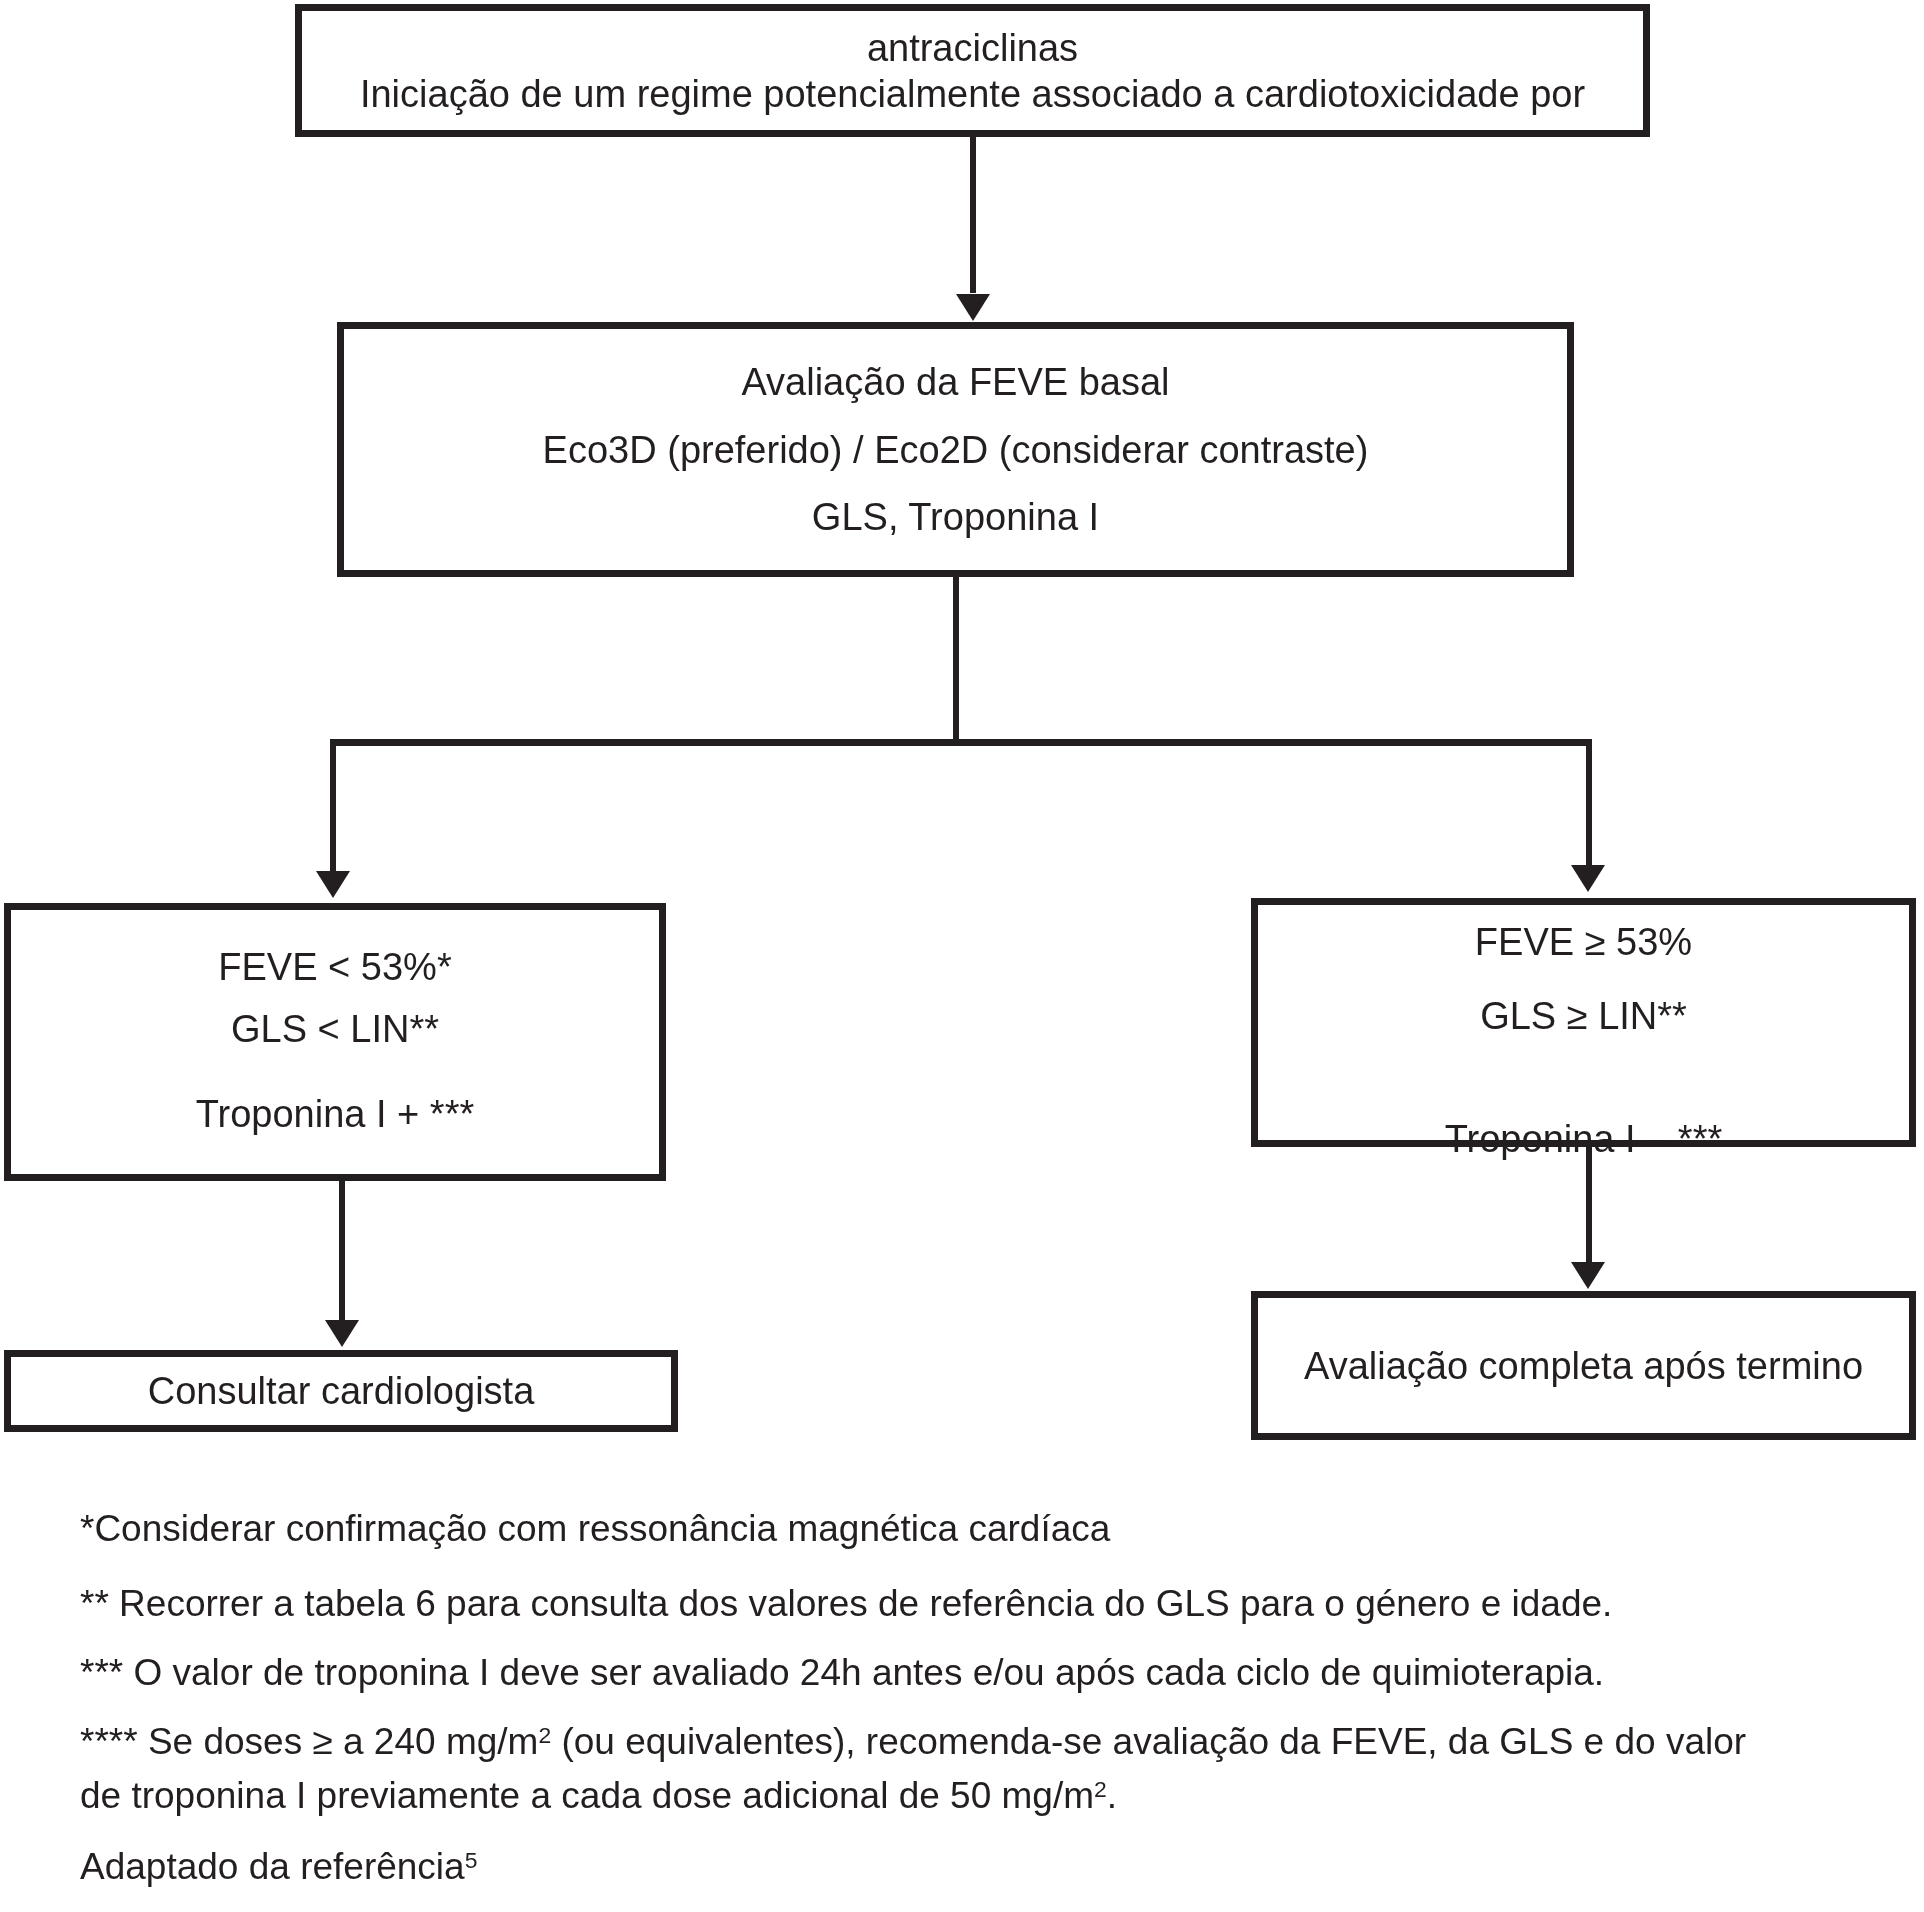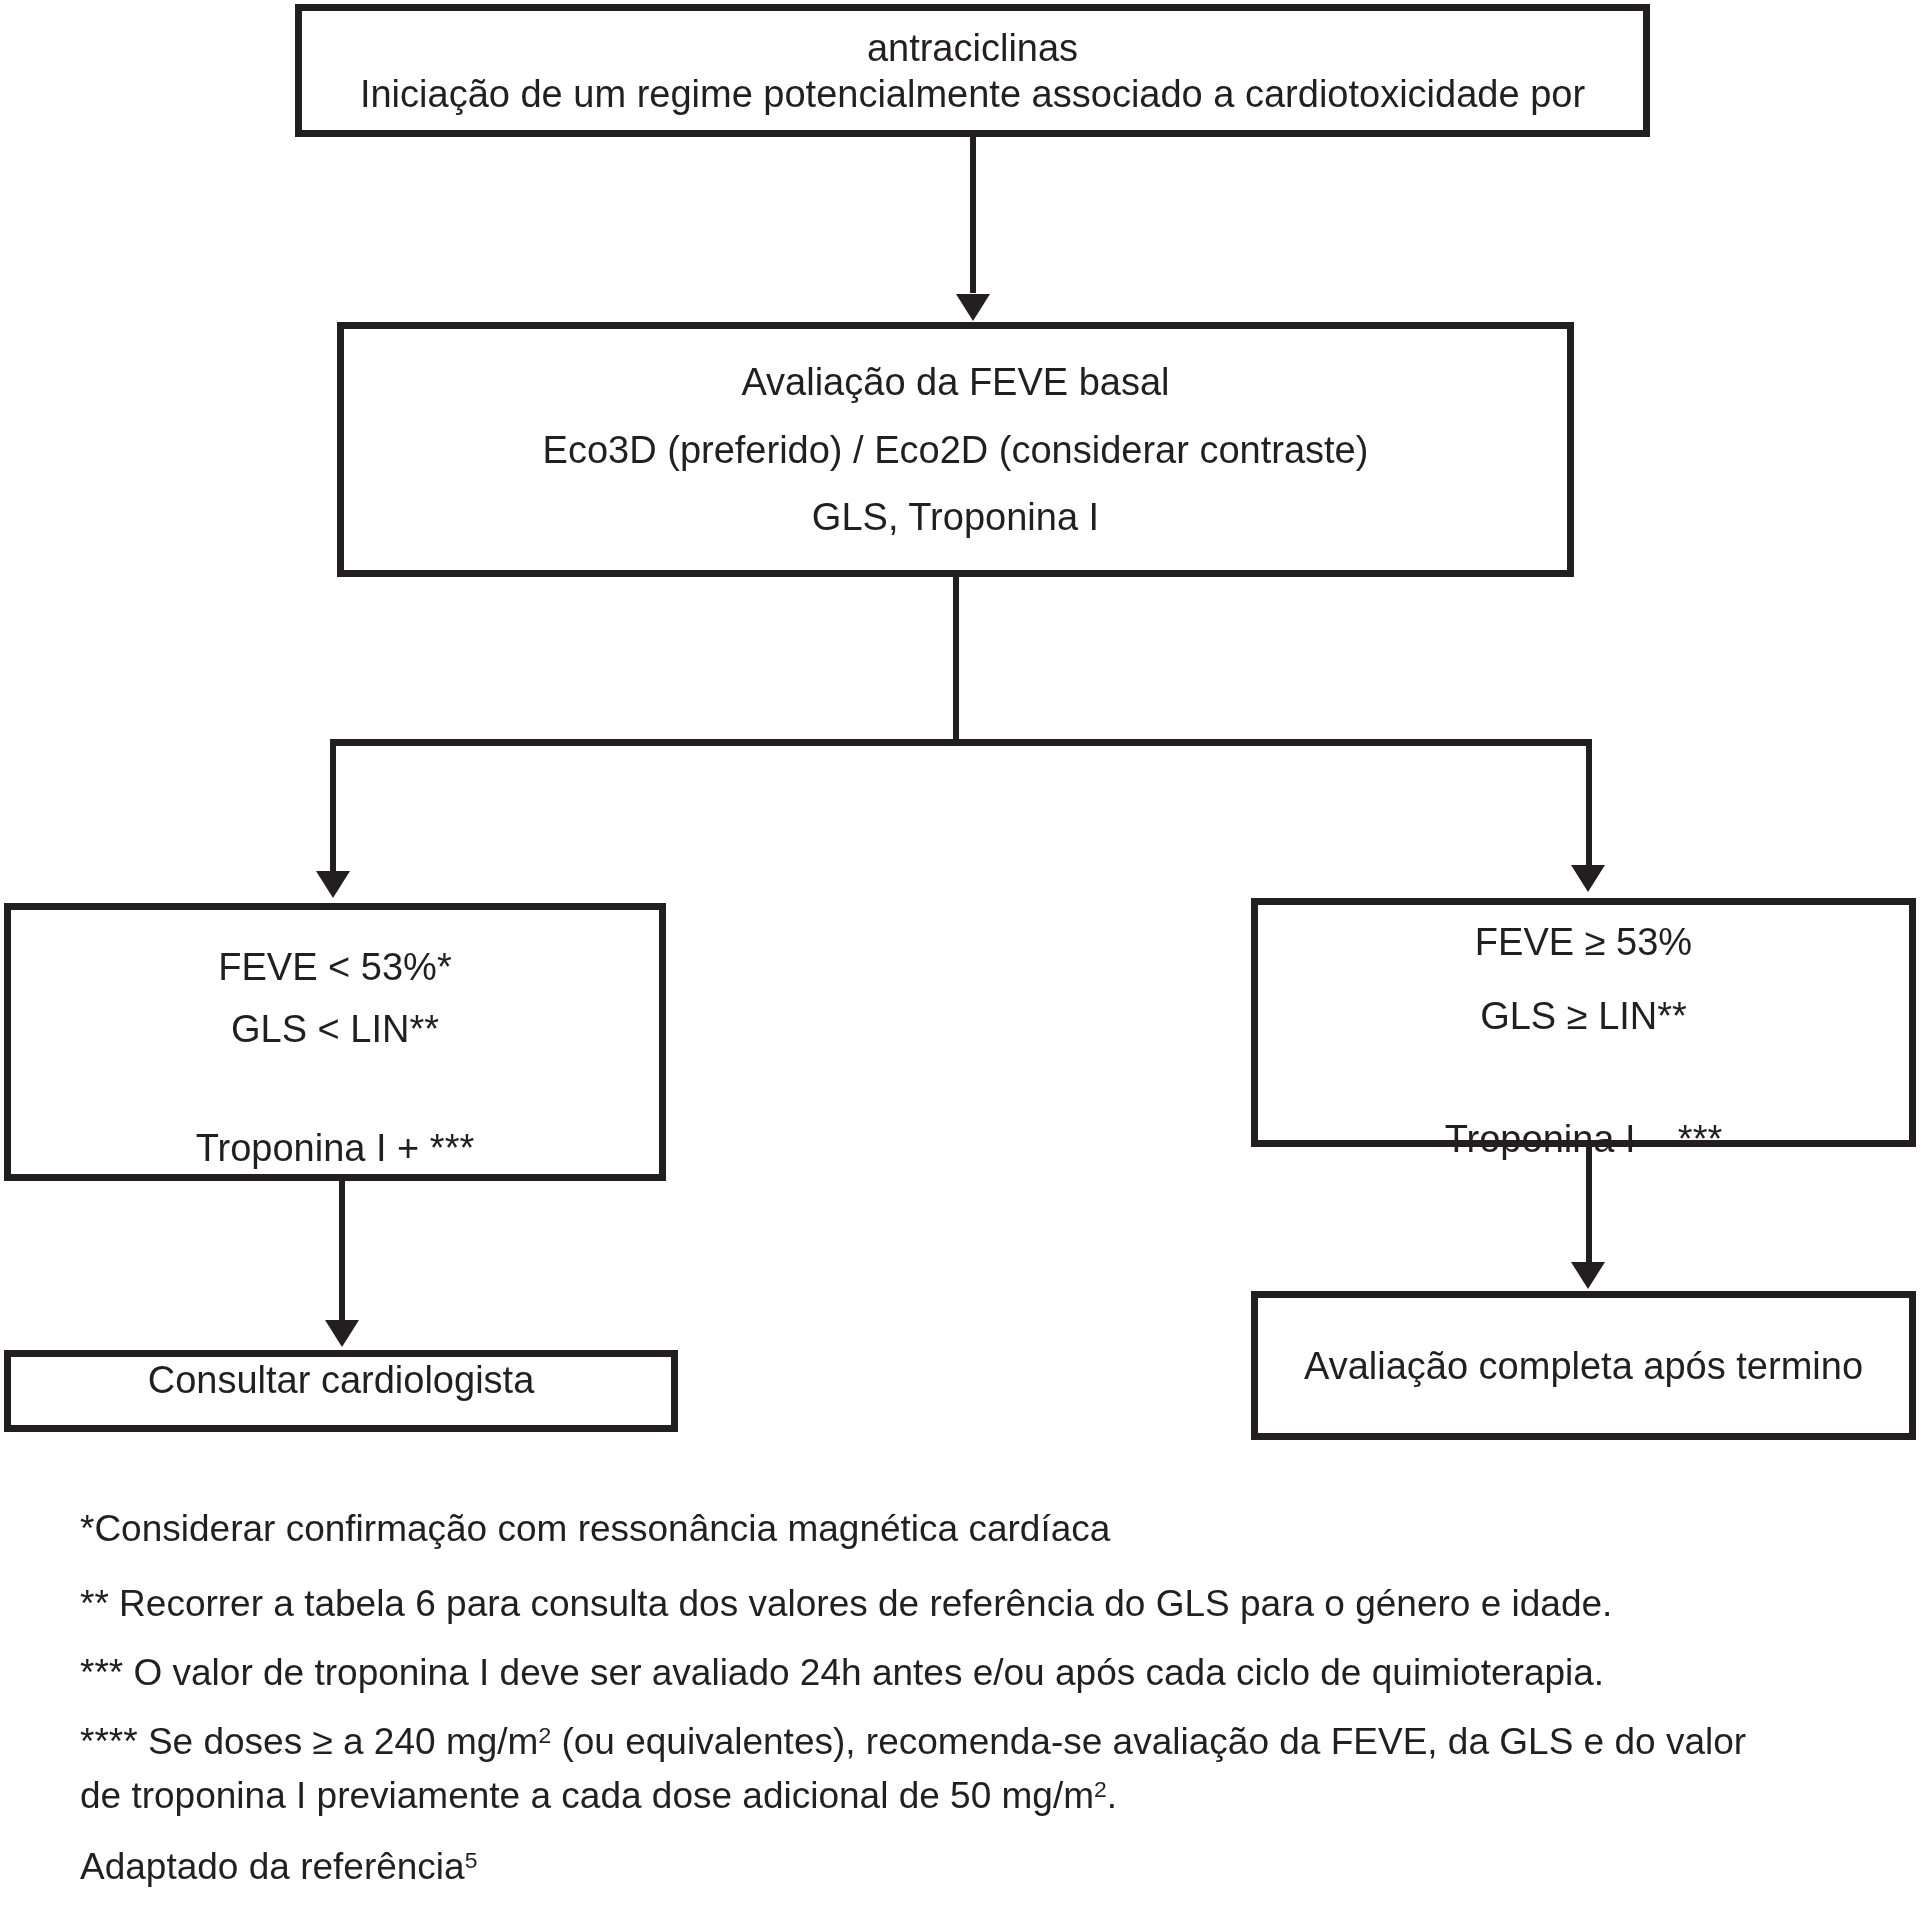--- a/index.html
+++ b/index.html
@@ -92,40 +92,40 @@
   </div>
 
   <div>
     <div class="connector-line" style="left:1586px; top:739px; width:5.6px; height:126px;"></div>
     <div class="arrowhead" style="left:1571px; top:865px;"></div>
   </div>
 
   <div class="fbox" style="left:4px; top:903px; width:662px; height:278px; justify-content:flex-start; padding:34px 12px 0;">
     <div class="bline">FEVE &lt; 53%*</div>
     <div class="bline" style="margin-top:16px;">GLS &lt; LIN**</div>
-    <div class="bline" style="margin-top:73px;">Troponina I + ***</div>
+    <div class="bline" style="margin-top:39px;">Troponina I + ***</div>
   </div>
 
   <div class="fbox" style="left:1251px; top:898px; width:665px; height:249px; justify-content:flex-start; padding:14px 16px 0;">
     <div class="bline">FEVE ≥ 53%</div>
     <div class="bline" style="margin-top:28px;">GLS ≥ LIN**</div>
     <div class="bline" style="margin-top:77px;">Troponina I – ***</div>
   </div>
 
   <div>
     <div class="connector-line" style="left:339px; top:1181px; width:5.6px; height:139px;"></div>
     <div class="arrowhead" style="left:325px; top:1320px;"></div>
   </div>
 
   <div>
     <div class="connector-line" style="left:1586px; top:1147px; width:5.6px; height:115px;"></div>
     <div class="arrowhead" style="left:1571px; top:1262px;"></div>
   </div>
 
-  <div class="fbox" style="left:4px; top:1350px; width:674px; height:82px; ">
+  <div class="fbox" style="left:4px; top:1350px; width:674px; height:82px; justify-content:center;">
     <div class="bline">Consultar cardiologista</div>
   </div>
 
   <div class="fbox" style="left:1251px; top:1291px; width:665px; height:149px; justify-content:center; line-height:64px;">
     <div class="bline">Avaliação completa após termino</div>
   </div>
 
   <div class="footnote" style="top:1504px;">*Considerar confirmação com ressonância magnética cardíaca</div>
 
   <div class="footnote" style="top:1579px;">** Recorrer a tabela 6 para consulta dos valores de referência do GLS para o género e idade.</div>

